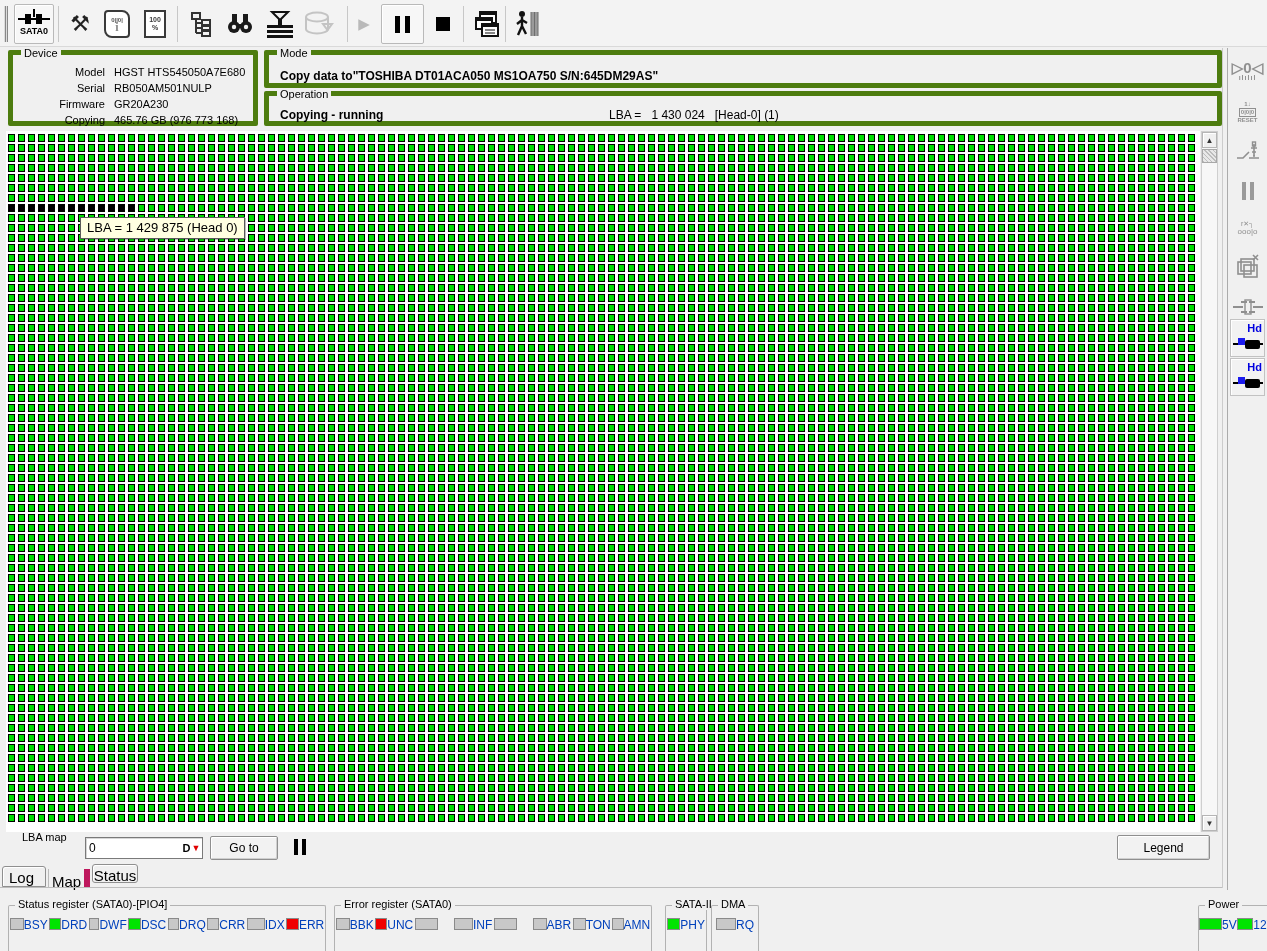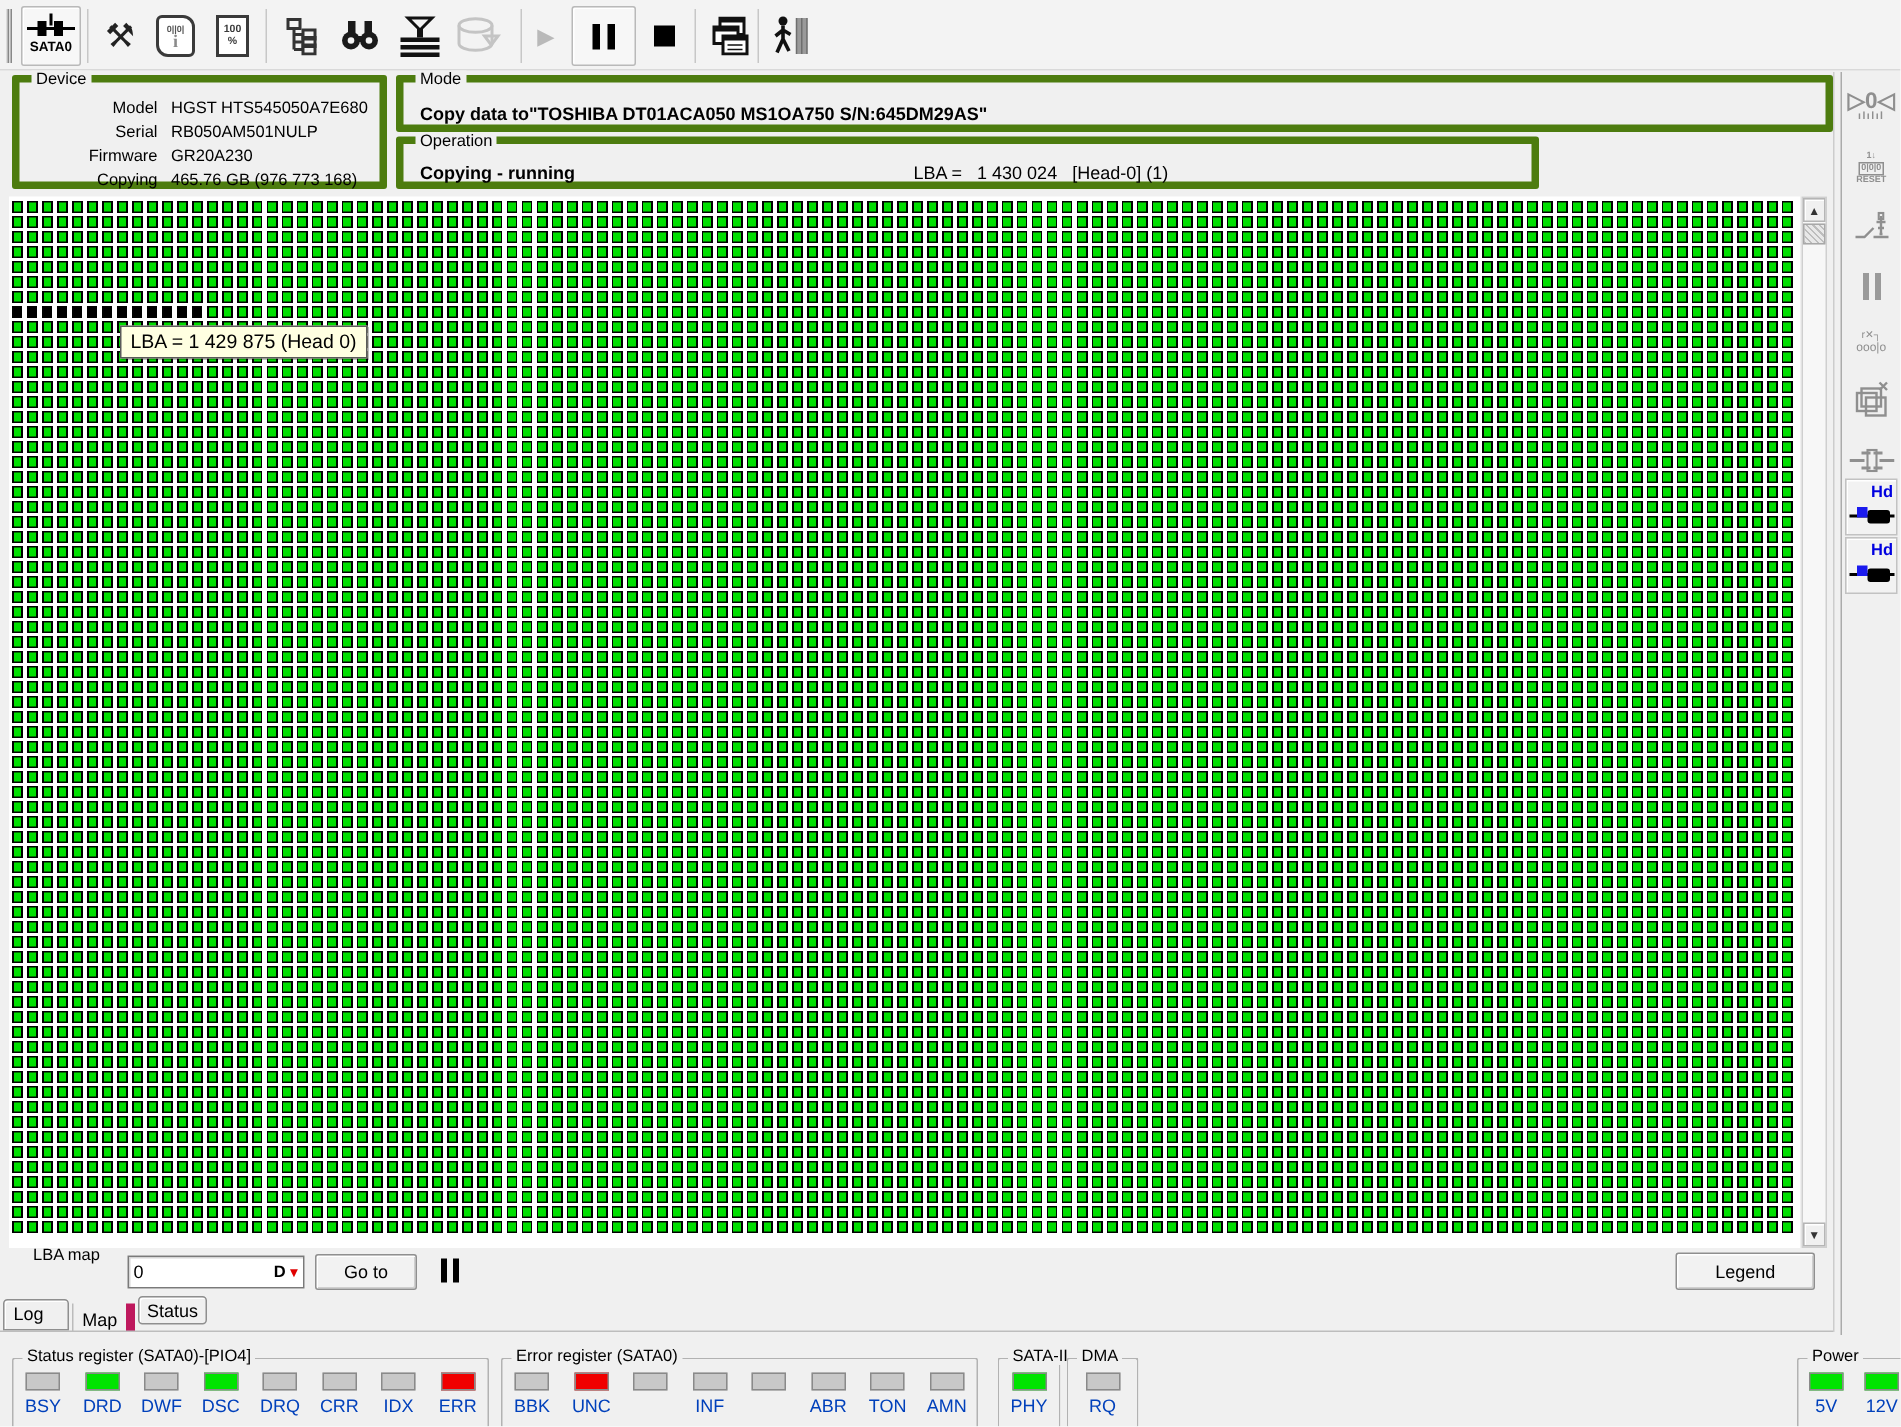--- a/index.html
+++ b/index.html
@@ -45,21 +45,21 @@
   .groupbox > .gb-title { position:absolute; top:-8px; left:8px; background:#f0f0f0; padding:0 3px; font-size:11px; }
 
   #device-group { left:8px; top:50px; width:250px; height:76px; }
   .dev-rows { position:absolute; left:4px; top:9px; right:4px; }
   .dev-row { display:flex; height:16px; align-items:center; }
   .dev-label { width:88px; text-align:right; margin-right:9px; color:#000; }
 
   #mode-group { left:264px; top:50px; width:958px; height:38px; }
   #mode-text { position:absolute; left:11px; top:14px; font-weight:bold; font-size:12px; }
 
-  #operation-group { left:264px; top:91px; width:762px; height:35px; }
+  #operation-group { left:264px; top:91px; width:958px; height:35px; }
   #op-status { position:absolute; left:11px; top:12px; font-weight:bold; font-size:12px; }
   #op-lba { position:absolute; left:340px; top:12px; font-weight:normal; font-size:12px; }
   #op-lba span { margin-right:10px; }
 
   
   #map-viewport { position:absolute; left:6px; top:131px; width:1194px; height:701px; background:#ffffff; }
   #map-grid { position:absolute; left:2px; top:3px; }
   .map-row { position:relative; width:1190px; height:8px; margin-bottom:2px;
     background-image:
       repeating-linear-gradient(90deg, #00DE00 0 5px, transparent 5px 10px),
@@ -99,35 +99,35 @@
   .win-btn { position:absolute; background:#f2f2f2; border:1px solid #8f8f8f; border-radius:2px;
     box-shadow:inset 1px 1px 0 #ffffff, inset -1px -1px 0 #cfcfcf;
     display:flex; align-items:center; justify-content:center; font-size:12px; }
   #goto-button { left:210px; top:5px; width:68px; height:24px; }
   #map-pause-glyph { position:absolute; left:294px; top:8px; display:flex; gap:4px; }
   #map-pause-glyph span { width:4px; height:16px; background:#000; display:block; }
   #legend-button { left:1117px; top:4px; width:93px; height:25px; }
 
   
   #tabs { position:absolute; left:0; top:860px; width:1222px; height:28px; }
-  .tab { position:absolute; text-align:center; font-size:12px; background:#f0f0f0; }
+  .tab { position:absolute; text-align:center; font-size:15px; background:#f0f0f0; }
   #tab-log { left:2px; top:6px; width:44px; height:21px; border:1px solid #8f8f8f; border-radius:3px 3px 0 0;
     box-shadow:inset 1px 1px 0 #fff; padding-top:2px; text-align:left; padding-left:6px; }
   #tab-map { left:48px; top:9px; width:42px; height:19px; border-left:1px solid #bbb; border-right:6px solid #be185d;
     padding-top:4px; }
   #tab-status { left:92px; top:4px; width:46px; height:19px; border:1px solid #8f8f8f; border-radius:3px;
     box-shadow:inset 1px 1px 0 #fff; padding-top:2px; }
   #tabs-baseline { position:absolute; left:0; top:27px; width:1222px; height:1px; background:#bdbdbd; }
 
   
   #status-panel { position:absolute; left:0; top:888px; width:1153px; height:63px; }
   .sp-group { position:absolute; top:17px; height:46px; border:1px solid #b2b2b2; border-bottom:none; border-radius:2px 2px 0 0; }
   .sp-group > .gb-title { position:absolute; top:-8px; left:6px; background:#f0f0f0; padding:0 3px; white-space:nowrap; }
   .led-strip { position:absolute; left:0; top:9px; width:100%; display:flex; justify-content:space-around; }
-  .led-item { display:flex; flex-direction:column; align-items:center; width:38px; }
+  .led-item { display:flex; align-items:center; width:38px; }
   .led { width:23px; height:12px; border:1px solid #8a8a8a; background:#c8c8c8; }
   .led.green { background:#00e400; }
   .led.red { background:#f00000; }
   .led.off { background:#c8c8c8; }
   .led-label { margin-top:3px; font-size:12px; color:#0040bb; }
   #sp-status { left:8px; width:318px; }
   #sp-error { left:334px; width:318px; }
   #sp-sata { left:665px; width:42px; }
   #sp-dma { left:711px; width:48px; }
   #sp-power { left:1198px; width:76px; background:#f0f0f0; z-index:5; }

